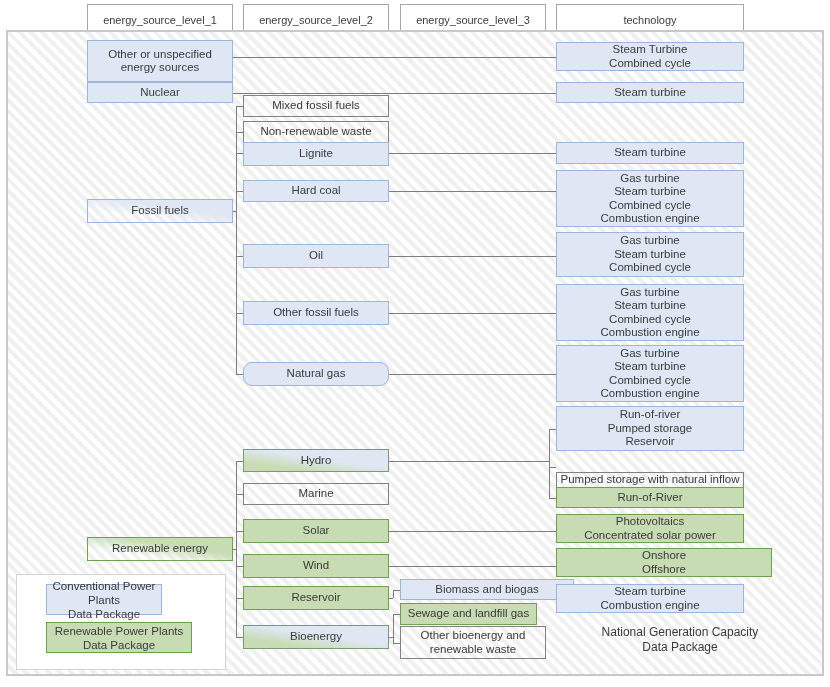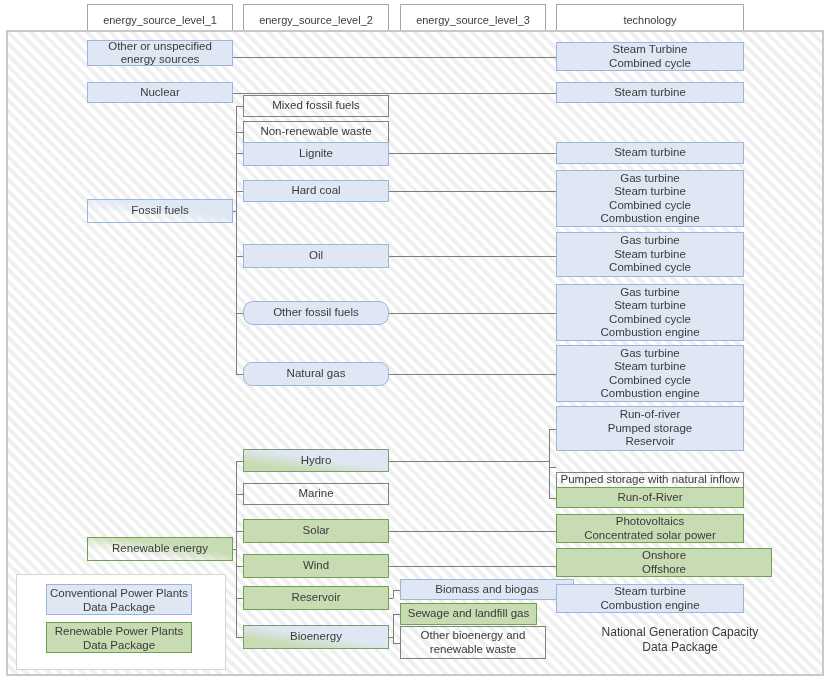--- a/index.html
+++ b/index.html
@@ -125,33 +125,33 @@
         <div class="ln lnh" style="left: 385px; top: 610.5px; width: 7px;"></div>
         <div class="ln lnh" style="left: 538px; top: 557.5px; width: 10px;"></div>
         <div class="ln lnv" style="left: 544px; top: 557.5px; height: 9px;"></div>
         <div class="ln lnh" style="left: 538px; top: 557.5px; width: 6px;"></div>
         <div class="ln lnh" style="left: 544px; top: 566.5px; width: 4px;"></div>
       </div>
 
     <div id="legend"></div>
 
     <div id="nodes-l1">
-        <div class="node blue" style="left: 79px; top: 8px; width: 146px; height: 26px;">Other or unspecified
+        <div class="node blue" style="left: 79px; top: 8px; width: 146px; height: 42px;">Other or unspecified
 energy sources</div>
         <div class="node blue" style="left: 79px; top: 50px; width: 146px; height: 21px;">Nuclear</div>
         <div class="node grad-blue" style="left: 79px; top: 167px; width: 146px; height: 24px;">Fossil fuels</div>
         <div class="node grad-green" style="left: 79px; top: 505px; width: 146px; height: 24px;">Renewable energy</div>
       </div>
     <div id="nodes-l2">
         <div class="node white" style="left: 235px; top: 63px; width: 146px; height: 22px;">Mixed fossil fuels</div>
         <div class="node white" style="left: 235px; top: 89px; width: 146px; height: 22px;">Non-renewable waste</div>
         <div class="node blue" style="left: 235px; top: 110px; width: 146px; height: 24px;">Lignite</div>
         <div class="node blue" style="left: 235px; top: 148px; width: 146px; height: 22px;">Hard coal</div>
         <div class="node blue" style="left: 235px; top: 212px; width: 146px; height: 24px;">Oil</div>
-        <div class="node blue" style="left: 235px; top: 269px; width: 146px; height: 24px; border-radius: 10px;">Other fossil fuels</div>
+        <div class="node blue" style="left: 235px; top: 269px; width: 146px; height: 24px;">Other fossil fuels</div>
         <div class="node blue" style="left: 235px; top: 330px; width: 146px; height: 24px; border-radius: 9px;">Natural gas</div>
         <div class="node grad-gb" style="left: 235px; top: 417px; width: 146px; height: 23px;">Hydro</div>
         <div class="node white" style="left: 235px; top: 451px; width: 146px; height: 22px;">Marine</div>
         <div class="node green" style="left: 235px; top: 487px; width: 146px; height: 24px;">Solar</div>
         <div class="node green" style="left: 235px; top: 522px; width: 146px; height: 24px;">Wind</div>
         <div class="node green" style="left: 235px; top: 554px; width: 146px; height: 24px;">Reservoir</div>
         <div class="node grad-gb" style="left: 235px; top: 593px; width: 146px; height: 24px;">Bioenergy</div>
       </div>
     <div id="nodes-l3">
         <div class="node blue" style="left: 392px; top: 547px; width: 174px; height: 21px;">Biomass and biogas</div>
@@ -186,21 +186,21 @@
 Reservoir including pumped storage</div>
         <div class="node green" style="left: 548px; top: 455px; width: 188px; height: 21px;">Run-of-River</div>
         <div class="node green" style="left: 548px; top: 482px; width: 188px; height: 29px;">Photovoltaics
 Concentrated solar power</div>
         <div class="node green" style="left: 548px; top: 516px; width: 216px; height: 29px;">Onshore
 Offshore</div>
         <div class="node blue" style="left: 548px; top: 552px; width: 188px; height: 29px;">Steam turbine
 Combustion engine</div>
       </div>
     <div id="nodes-legend">
-        <div class="node legendbox blue" style="left: 38px; top: 552px; width: 146px; height: 31px;">Conventional Power Plants
+        <div class="node legendbox blue" style="left: 38px; top: 552px; width: 116px; height: 31px;">Conventional Power Plants
 Data Package</div>
         <div class="node legendbox green" style="left: 38px; top: 590px; width: 146px; height: 31px;">Renewable Power Plants
 Data Package</div>
       </div>
 
     <div class="caption" id="caption" style="left: 544px; top: 593px; width: 256px;">National Generation Capacity
 Data Package</div>
   </div>
 </div>
 

